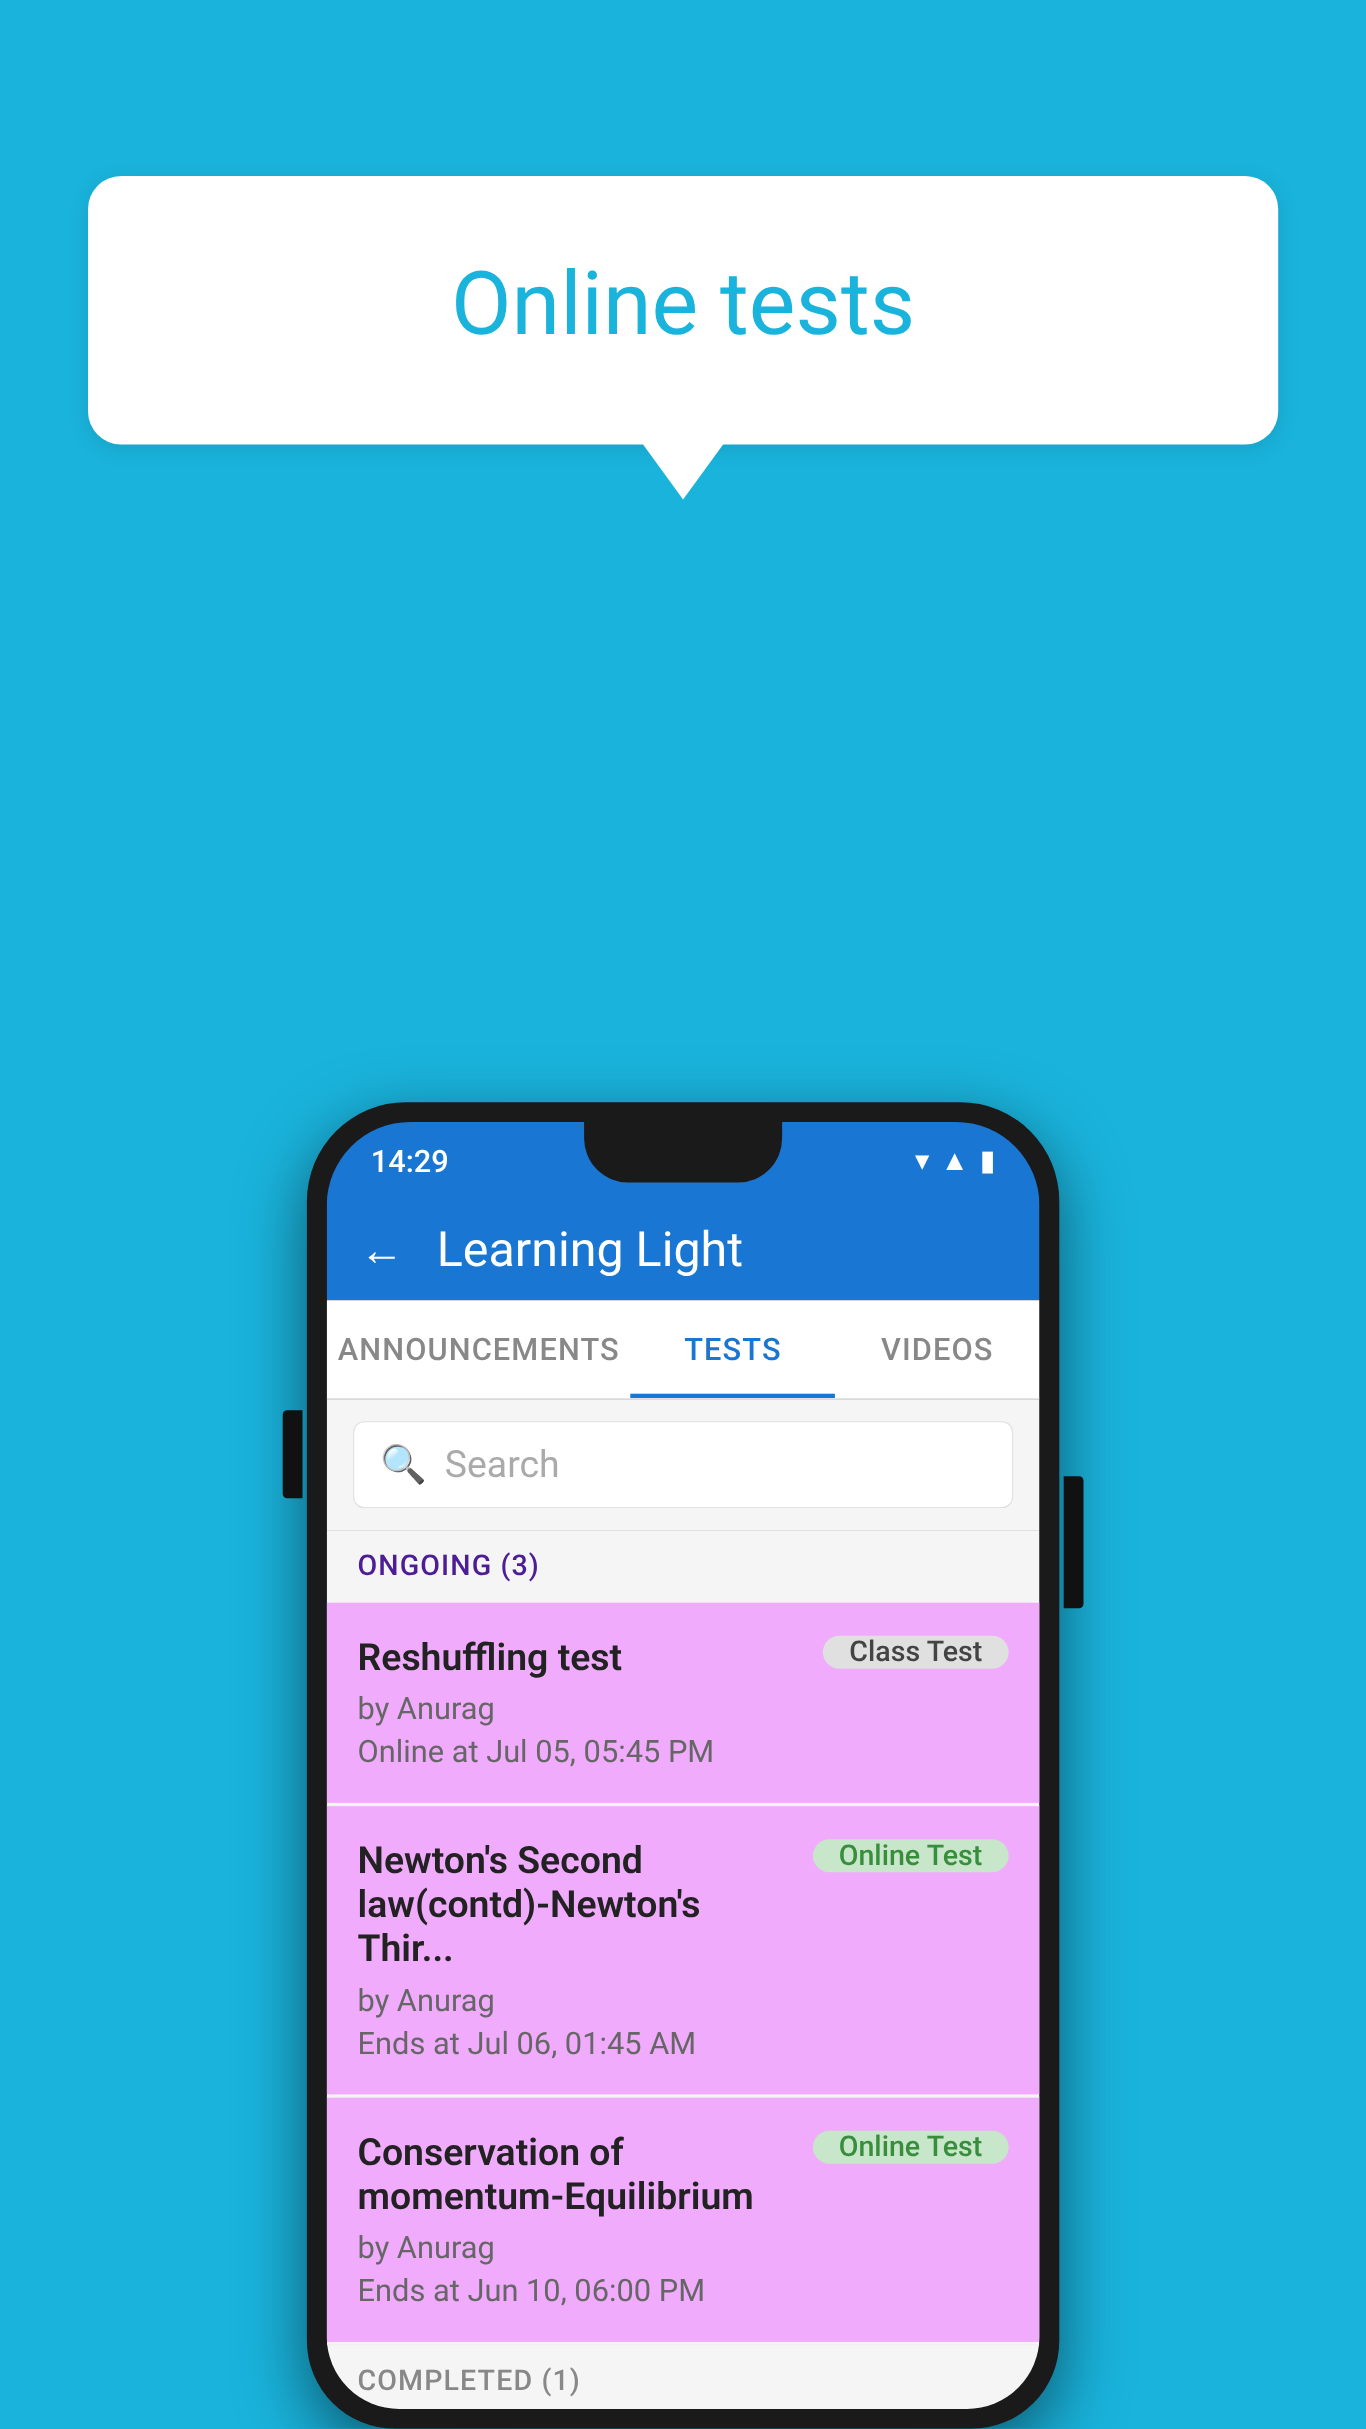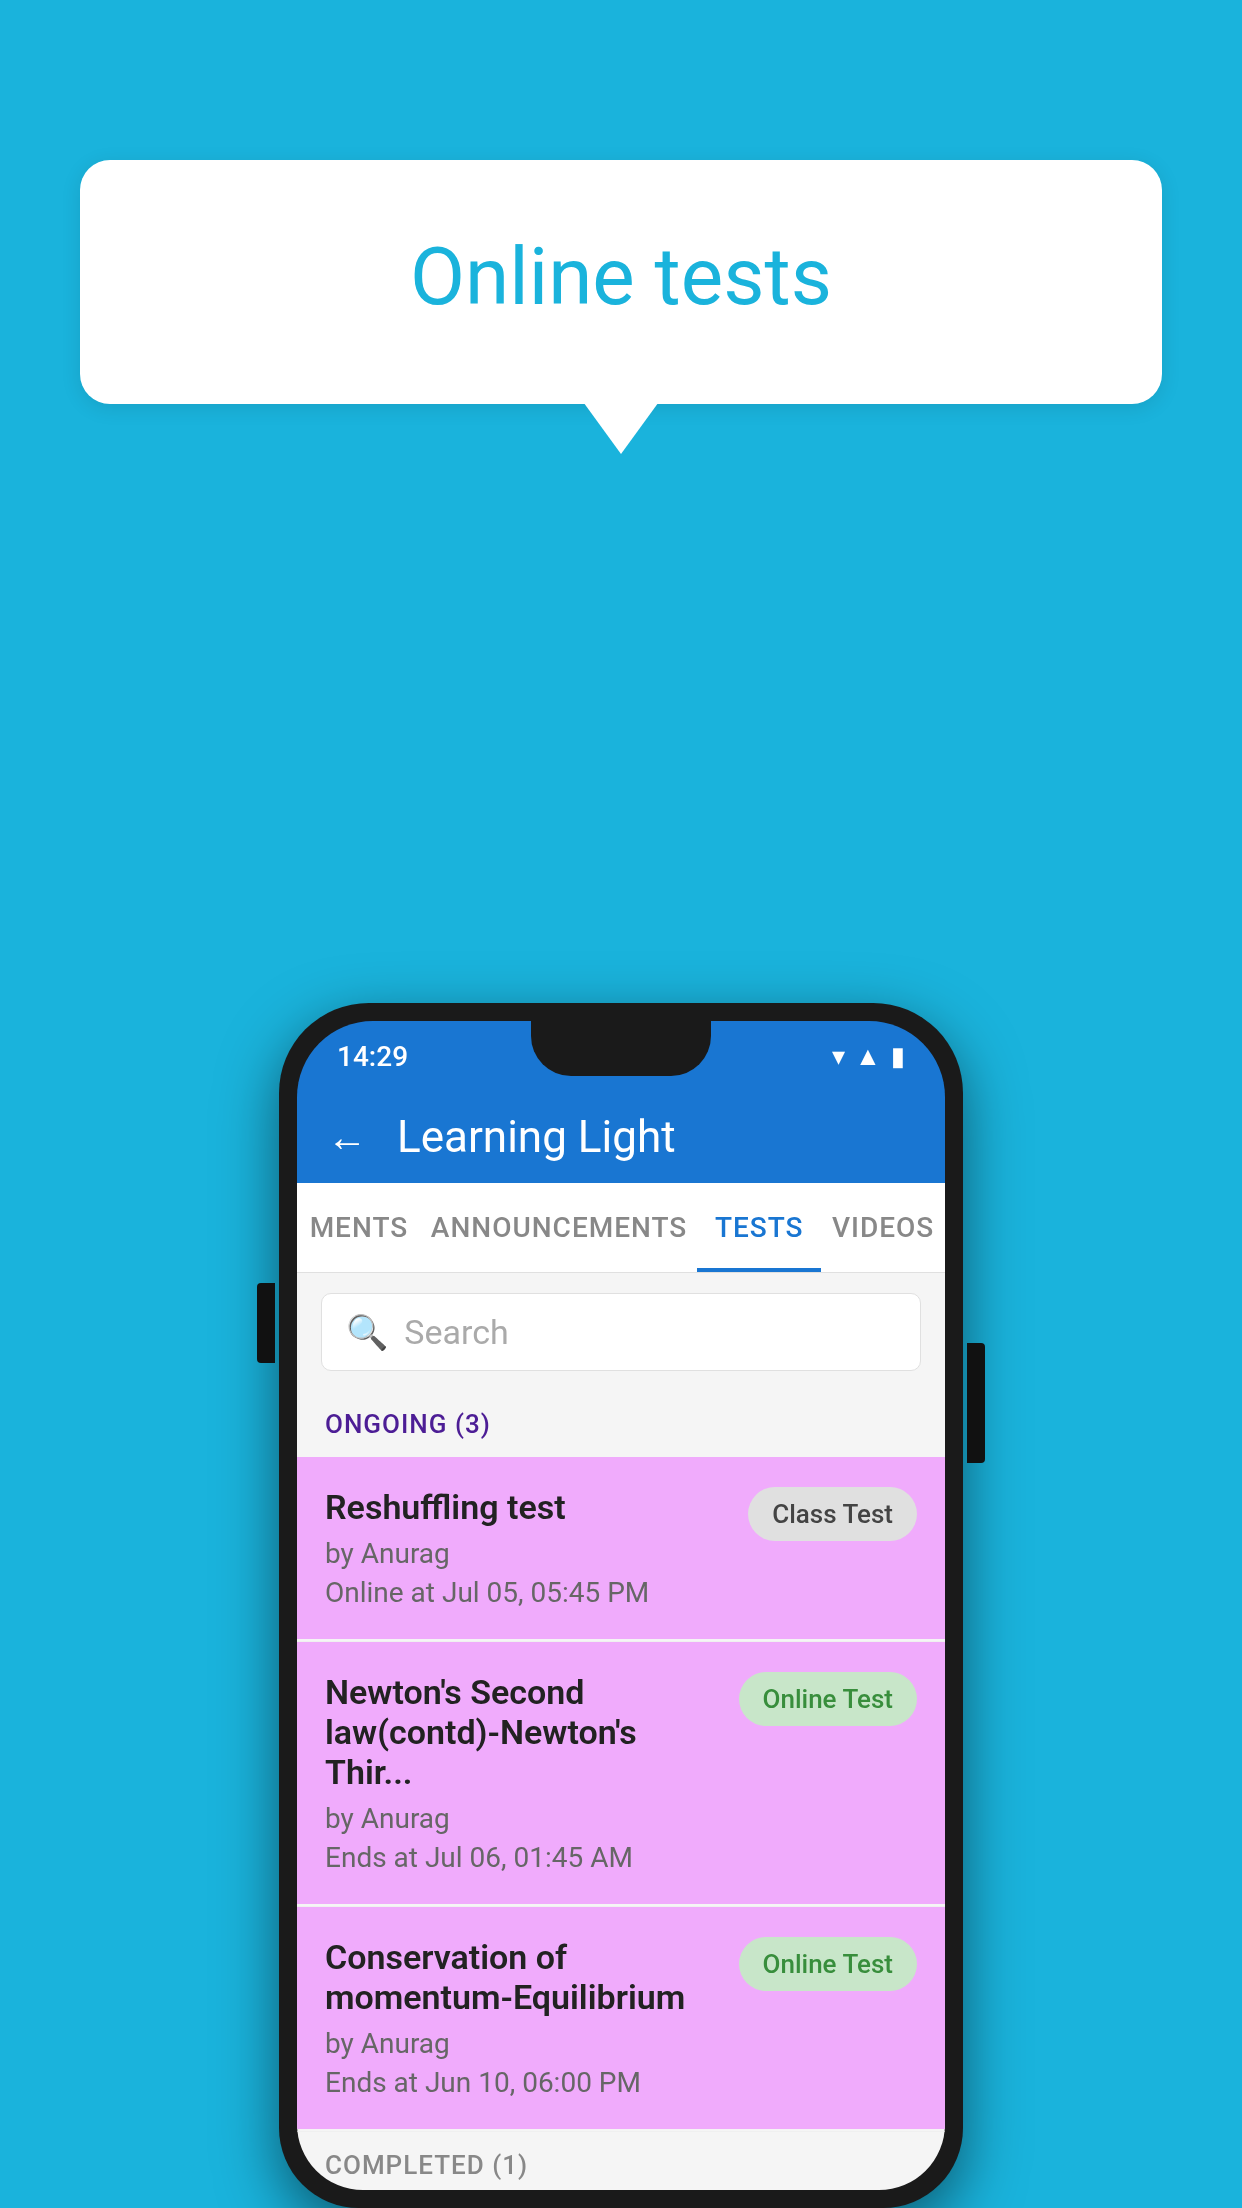--- a/index.html
+++ b/index.html
@@ -265,21 +265,21 @@
       margin-bottom: 6px;
     }
 
     .test-time {
       font-size: 28px;
       color: #666;
     }
 
     .test-badge {
       border-radius: 30px;
-      padding: 12px 24px;
+      padding: 0 24px;
       font-size: 26px;
       font-weight: 500;
       white-space: nowrap;
       min-width: 140px;
       text-align: center;
     }
 
     .badge-class {
       background: #e0e0e0;
       color: #444;
@@ -329,23 +329,20 @@
           <span class="battery-icon">▮</span>
         </div>
       </div>
 
       <div class="app-header">
         <span class="back-arrow">←</span>
         <span class="app-title">Learning Light</span>
       </div>
 
       <div class="tabs-container">
-        <div class="tab">
-          <span>MENTS</span>
-        </div>
         <div class="tab">
           <span>ANNOUNCEMENTS</span>
         </div>
         <div class="tab active">
           <span>TESTS</span>
         </div>
         <div class="tab">
           <span>VIDEOS</span>
         </div>
       </div>

